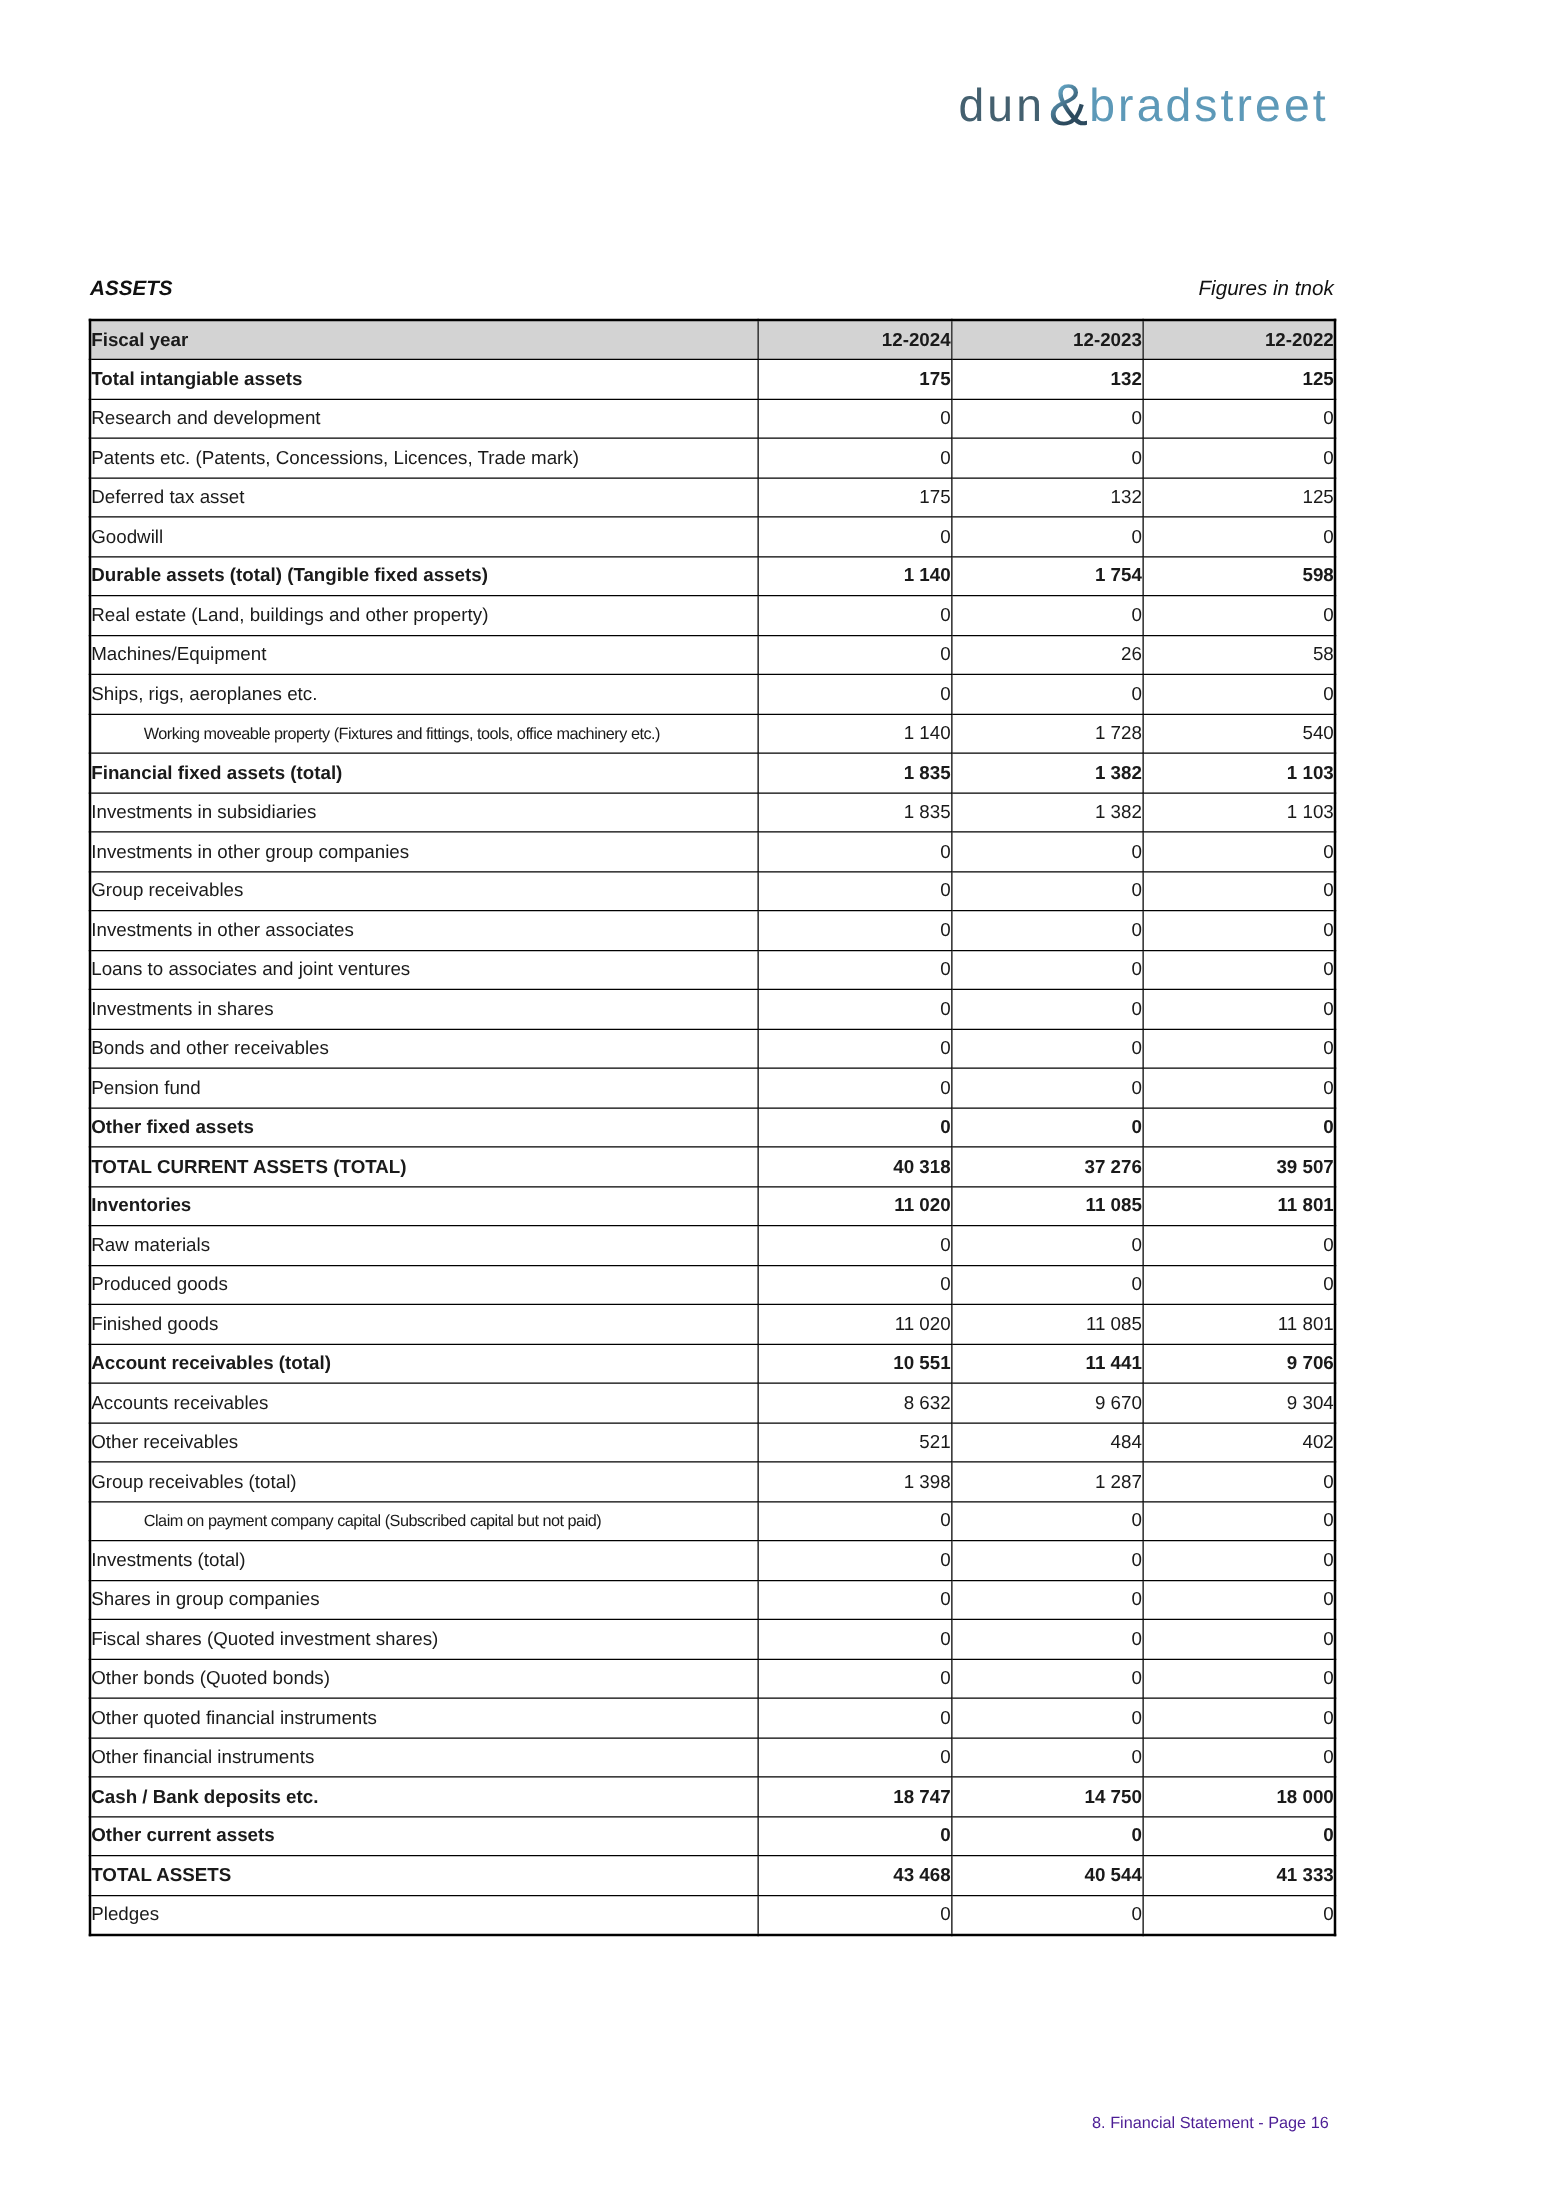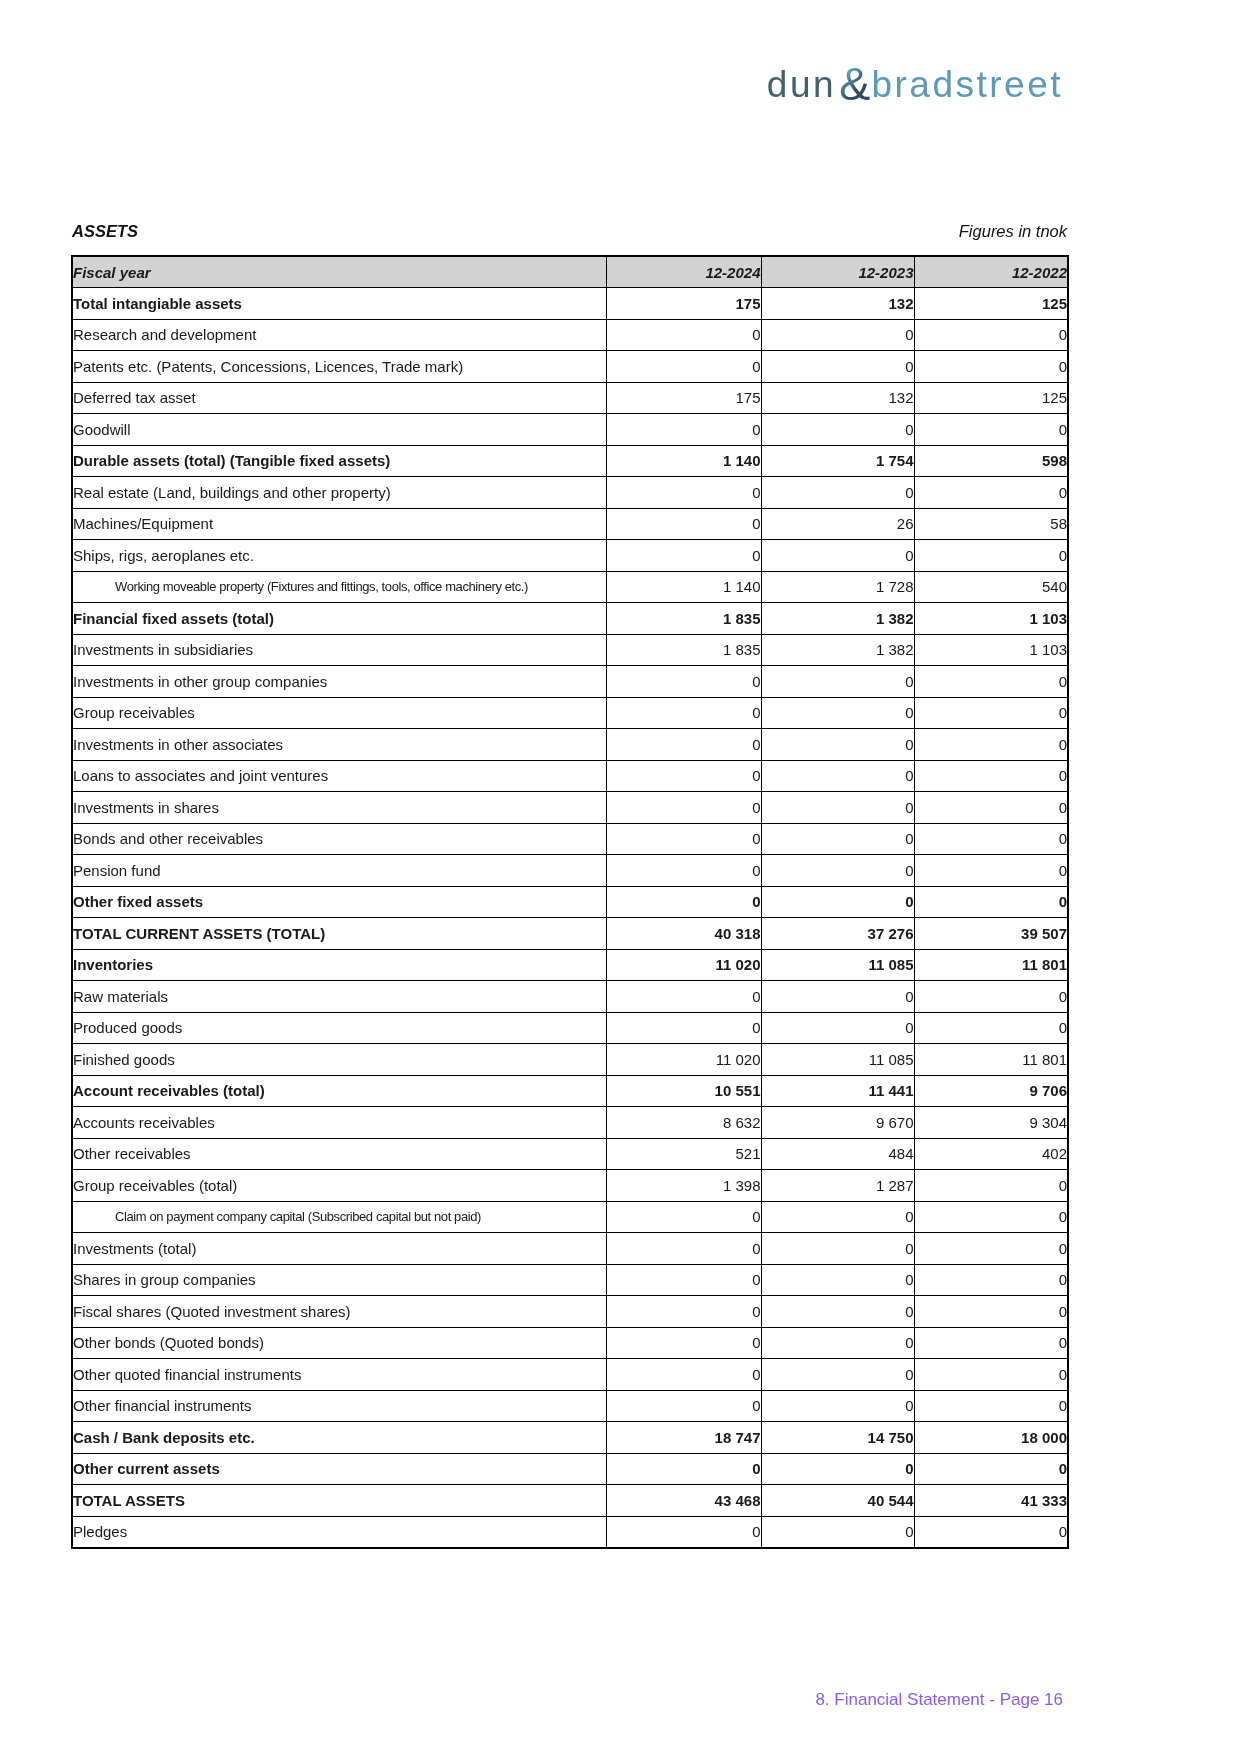--- a/index.html
+++ b/index.html
@@ -83,21 +83,20 @@
     border: 1px solid #000;
     height: 31.5px;
     padding: 0;
     vertical-align: middle;
     white-space: nowrap;
     overflow: hidden;
   }
   table.assets thead th {
     background: #d3d3d3;
     font-weight: bold;
-    font-style: italic;
   }
   th.label-cell, td.label-cell {
     text-align: left;
     padding-left: 7px;
     padding-right: 4px;
   }
   th.value-cell, td.value-cell {
     text-align: right;
     padding-right: 8px;
   }
@@ -106,22 +105,22 @@
     font-size: 13px;
     letter-spacing: -0.4px;
     padding-left: 42px;
   }
 
   
   .footer {
     position: absolute;
     top: 1690px;
     right: 178px;
-    font-size: 17px;
-    color: #8b5cf6;
+    font-size: 13px;
+    color: #4c1d95;
   }
 </style>
 </head>
 <body>
 
 <div class="page">
 
   <div class="logo">
     <span class="logo-dun">dun</span>
     <span class="logo-amp">&amp;</span>

